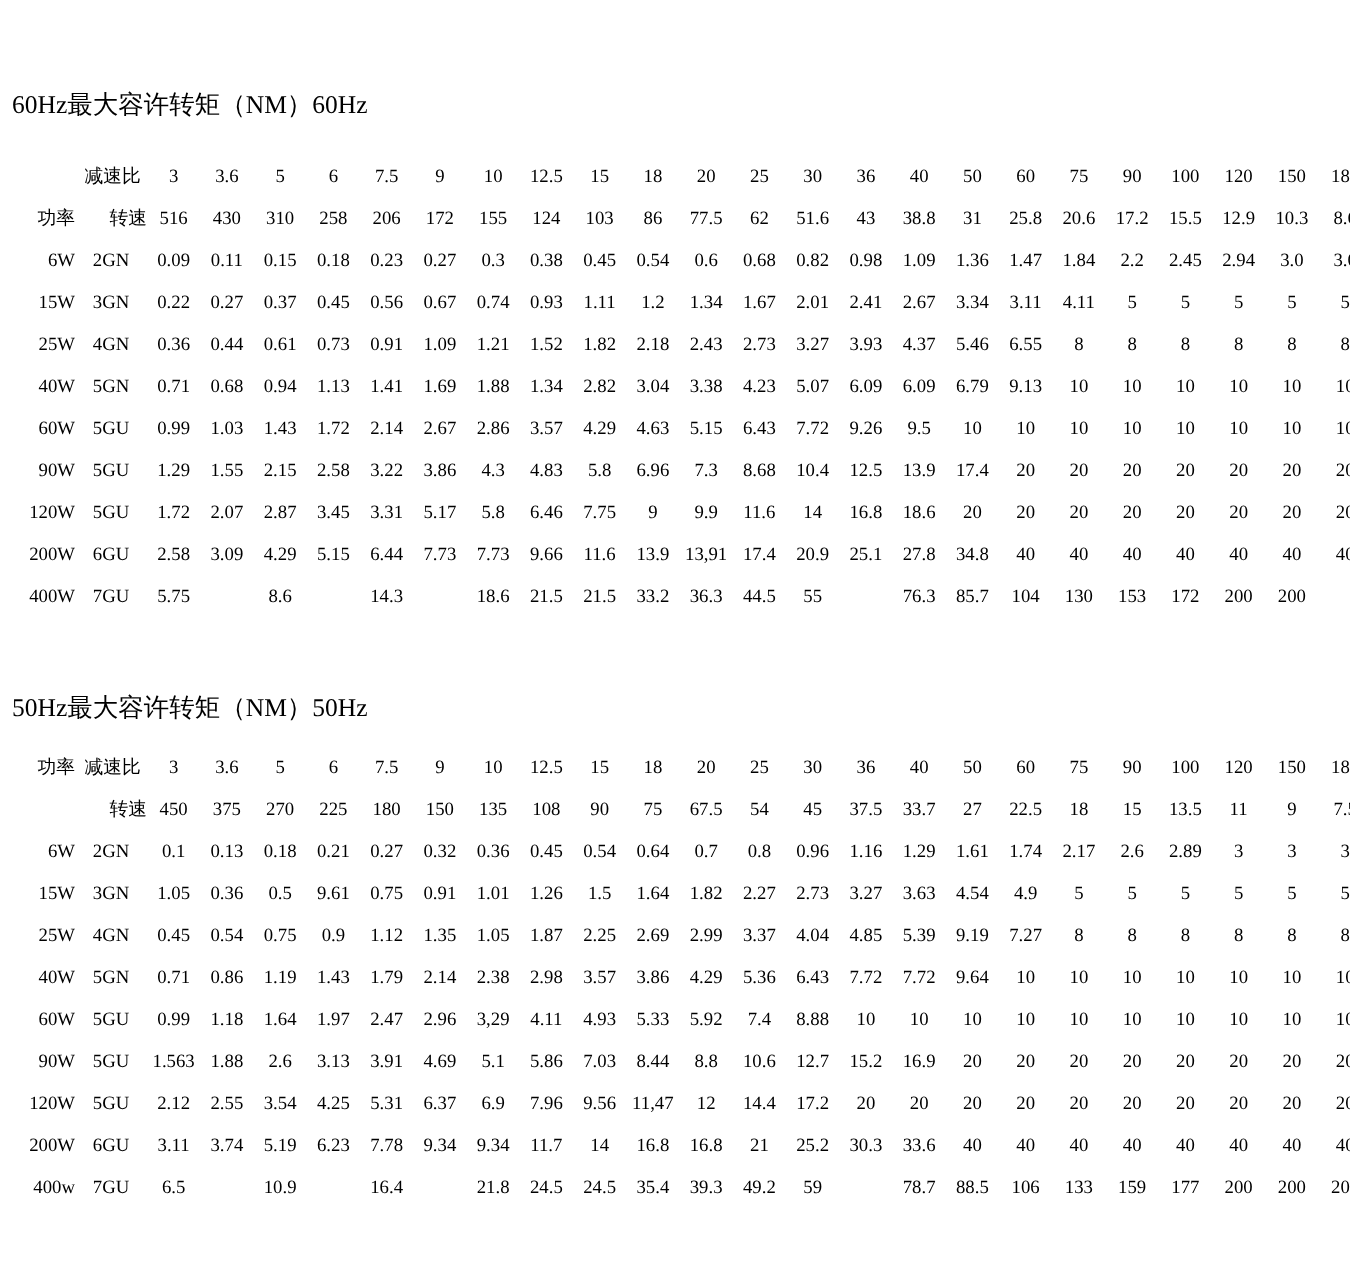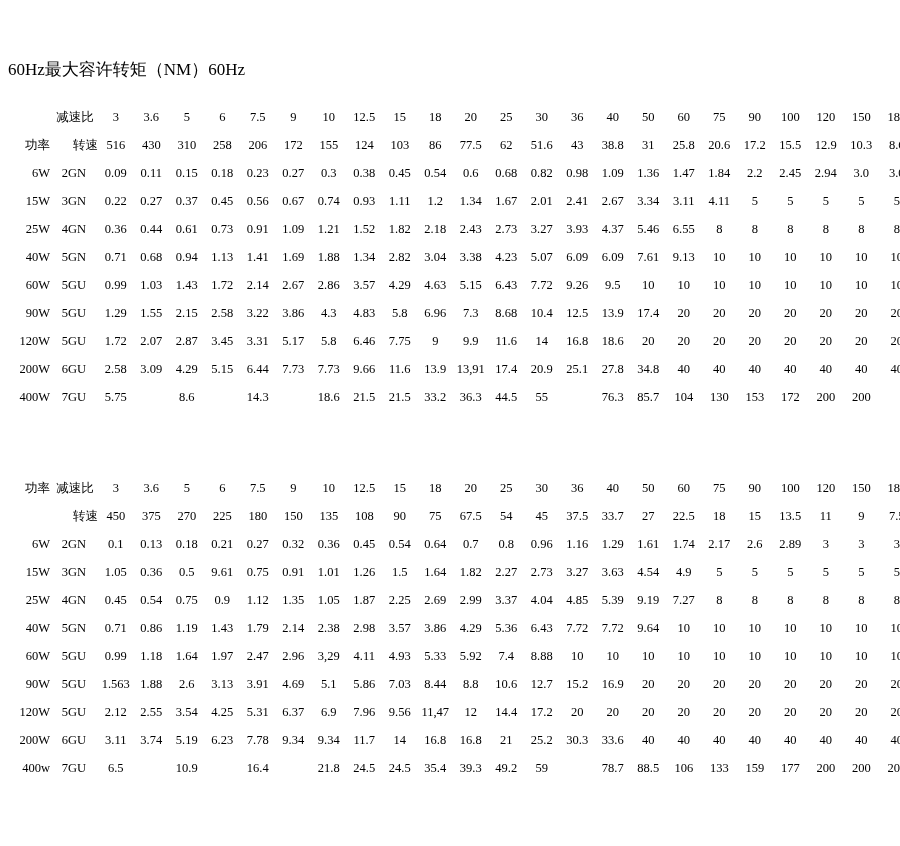--- a/index.html
+++ b/index.html
@@ -234,21 +234,21 @@
         <td class="val">1.69</td>
         <td class="val">1.88</td>
         <td class="val">1.34</td>
         <td class="val">2.82</td>
         <td class="val">3.04</td>
         <td class="val">3.38</td>
         <td class="val">4.23</td>
         <td class="val">5.07</td>
         <td class="val">6.09</td>
         <td class="val">6.09</td>
-        <td class="val">7.61</td>
+        <td class="val">6.79</td>
         <td class="val">9.13</td>
         <td class="val">10</td>
         <td class="val">10</td>
         <td class="val">10</td>
         <td class="val">10</td>
         <td class="val">10</td>
         <td class="val">10</td>
 
       </tr>
       <tr>
@@ -389,20 +389,21 @@
         <td class="val">200</td>
         <td class="val">200</td>
         <td class="val"></td>
 
       </tr>
     </tbody>
       </table>
   </div>
 
   <div class="section" style="top:460px;">
+    <div class="section-title">50Hz最大容许转矩（NM）50Hz</div>
     <table class="torque" style="margin-top:14px;">
       <tbody>
           <tr class="hdr-row">
         <td class="lbl-power">功率</td>
         <td class="lbl-model hdr-ratio">减速比</td>
         <td class="val">3</td>
         <td class="val">3.6</td>
         <td class="val">5</td>
         <td class="val">6</td>
         <td class="val">7.5</td>

